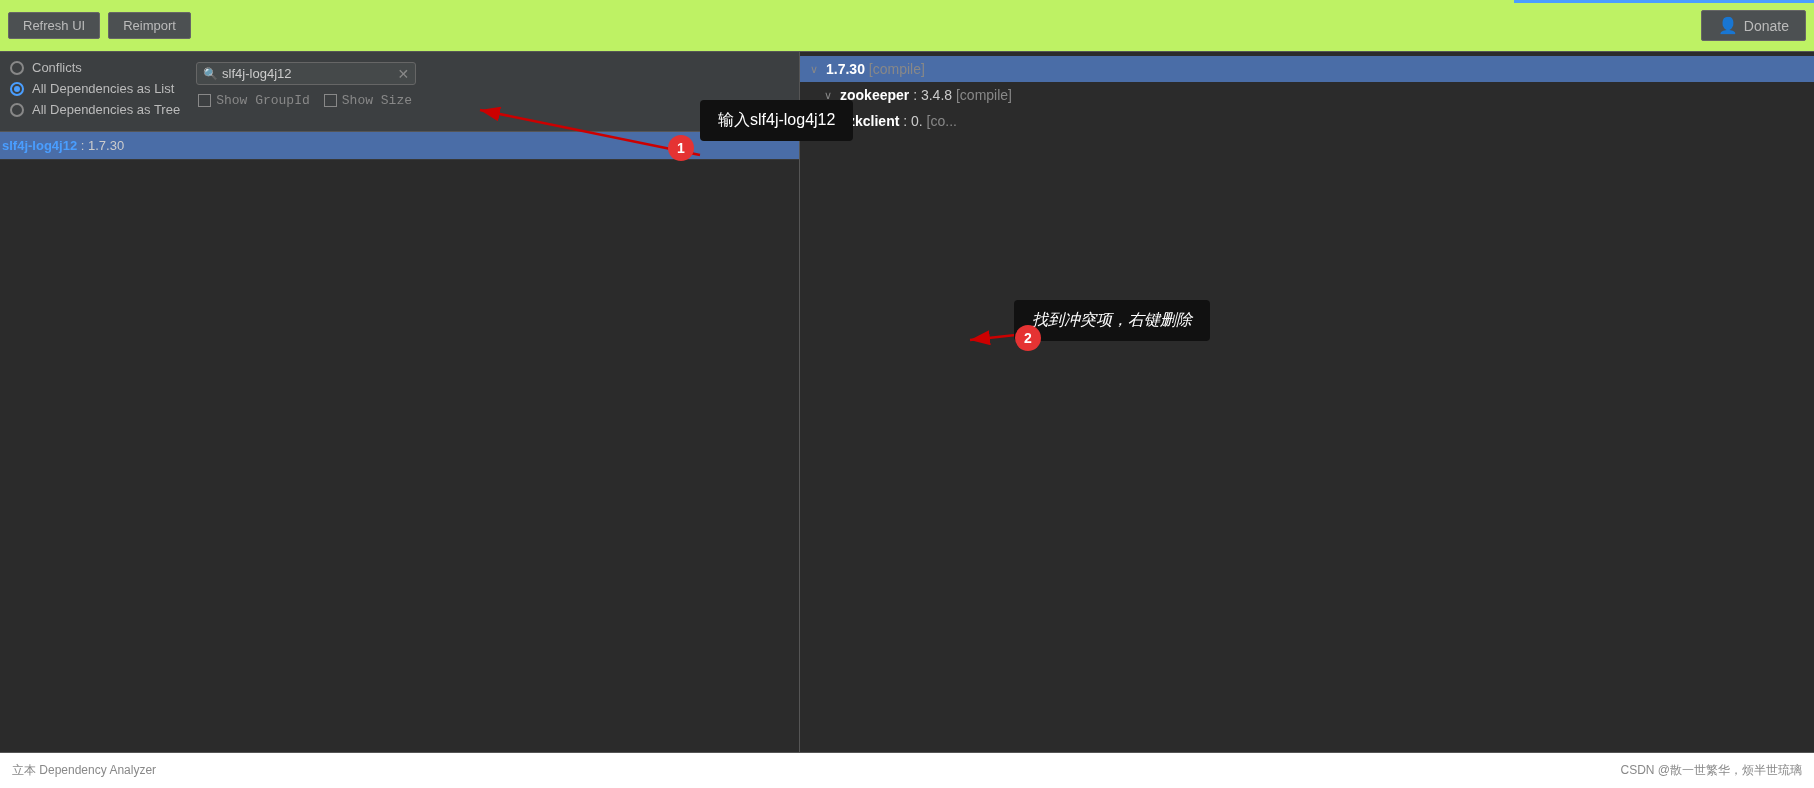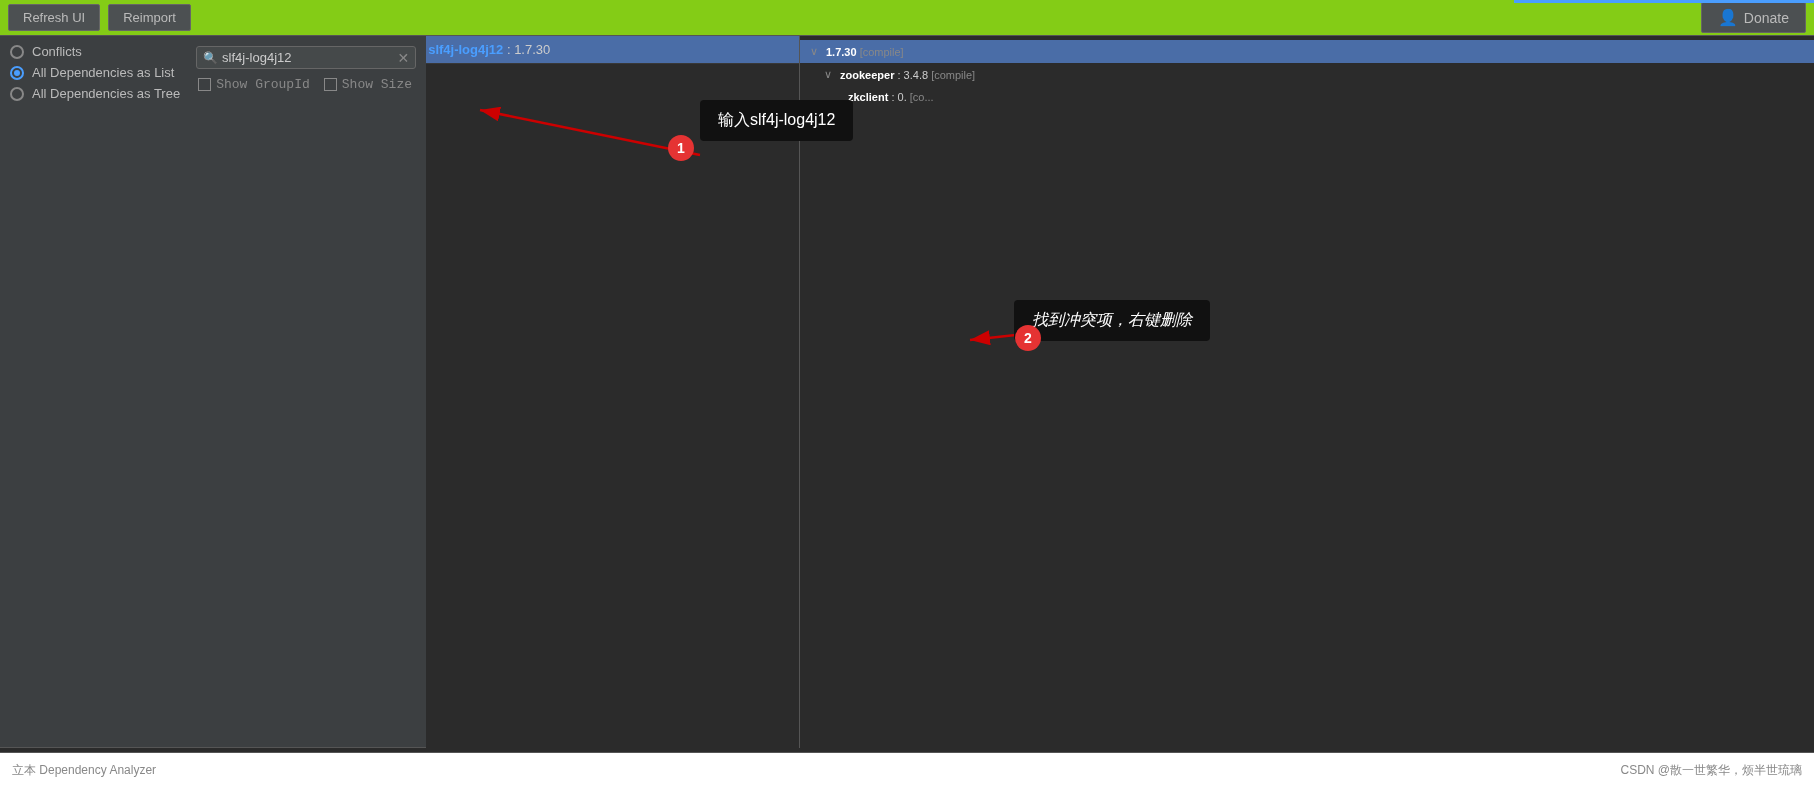--- a/index.html
+++ b/index.html
@@ -12,24 +12,24 @@
       color: #bbbbbb;
       overflow: hidden;
       position: relative;
     }
 
     
     .toolbar {
       display: flex;
       align-items: center;
       justify-content: space-between;
-      background: #84cc16;
+      background: #bef264;
       border-bottom: 1px solid #555;
       padding: 6px 8px;
-      height: 36px;
+      height: 52px;
     }
     .toolbar-left {
       display: flex;
       gap: 8px;
     }
     .toolbar-btn {
       background: #4c5052;
       border: 1px solid #666;
       color: #bbbbbb;
       padding: 5px 14px;
@@ -67,21 +67,21 @@
     
     .main-content {
       display: flex;
       height: calc(788px - 48px - 28px);
     }
 
     .left-panel {
       width: 800px;
       border-right: 1px solid #555;
       display: flex;
-      flex-direction: row;
+      flex-direction: column;
     }
 
     .filter-area {
       padding: 8px 10px;
       background: #3c3f41;
       border-bottom: 1px solid #555;
     }
 
     .radio-group {
       display: flex;
@@ -218,21 +218,21 @@
       background: #4a6da7;
     }
     .tree-chevron {
       color: #888;
       font-size: 11px;
       width: 12px;
       flex-shrink: 0;
     }
     .tree-text {
       color: #cccccc;
-      font-size: 11px;
+      font-size: 14px;
     }
     .tree-text .bold {
       font-weight: bold;
       color: #ffffff;
     }
     .tree-text .muted {
       color: #888;
     }
 
     .tree-child {

